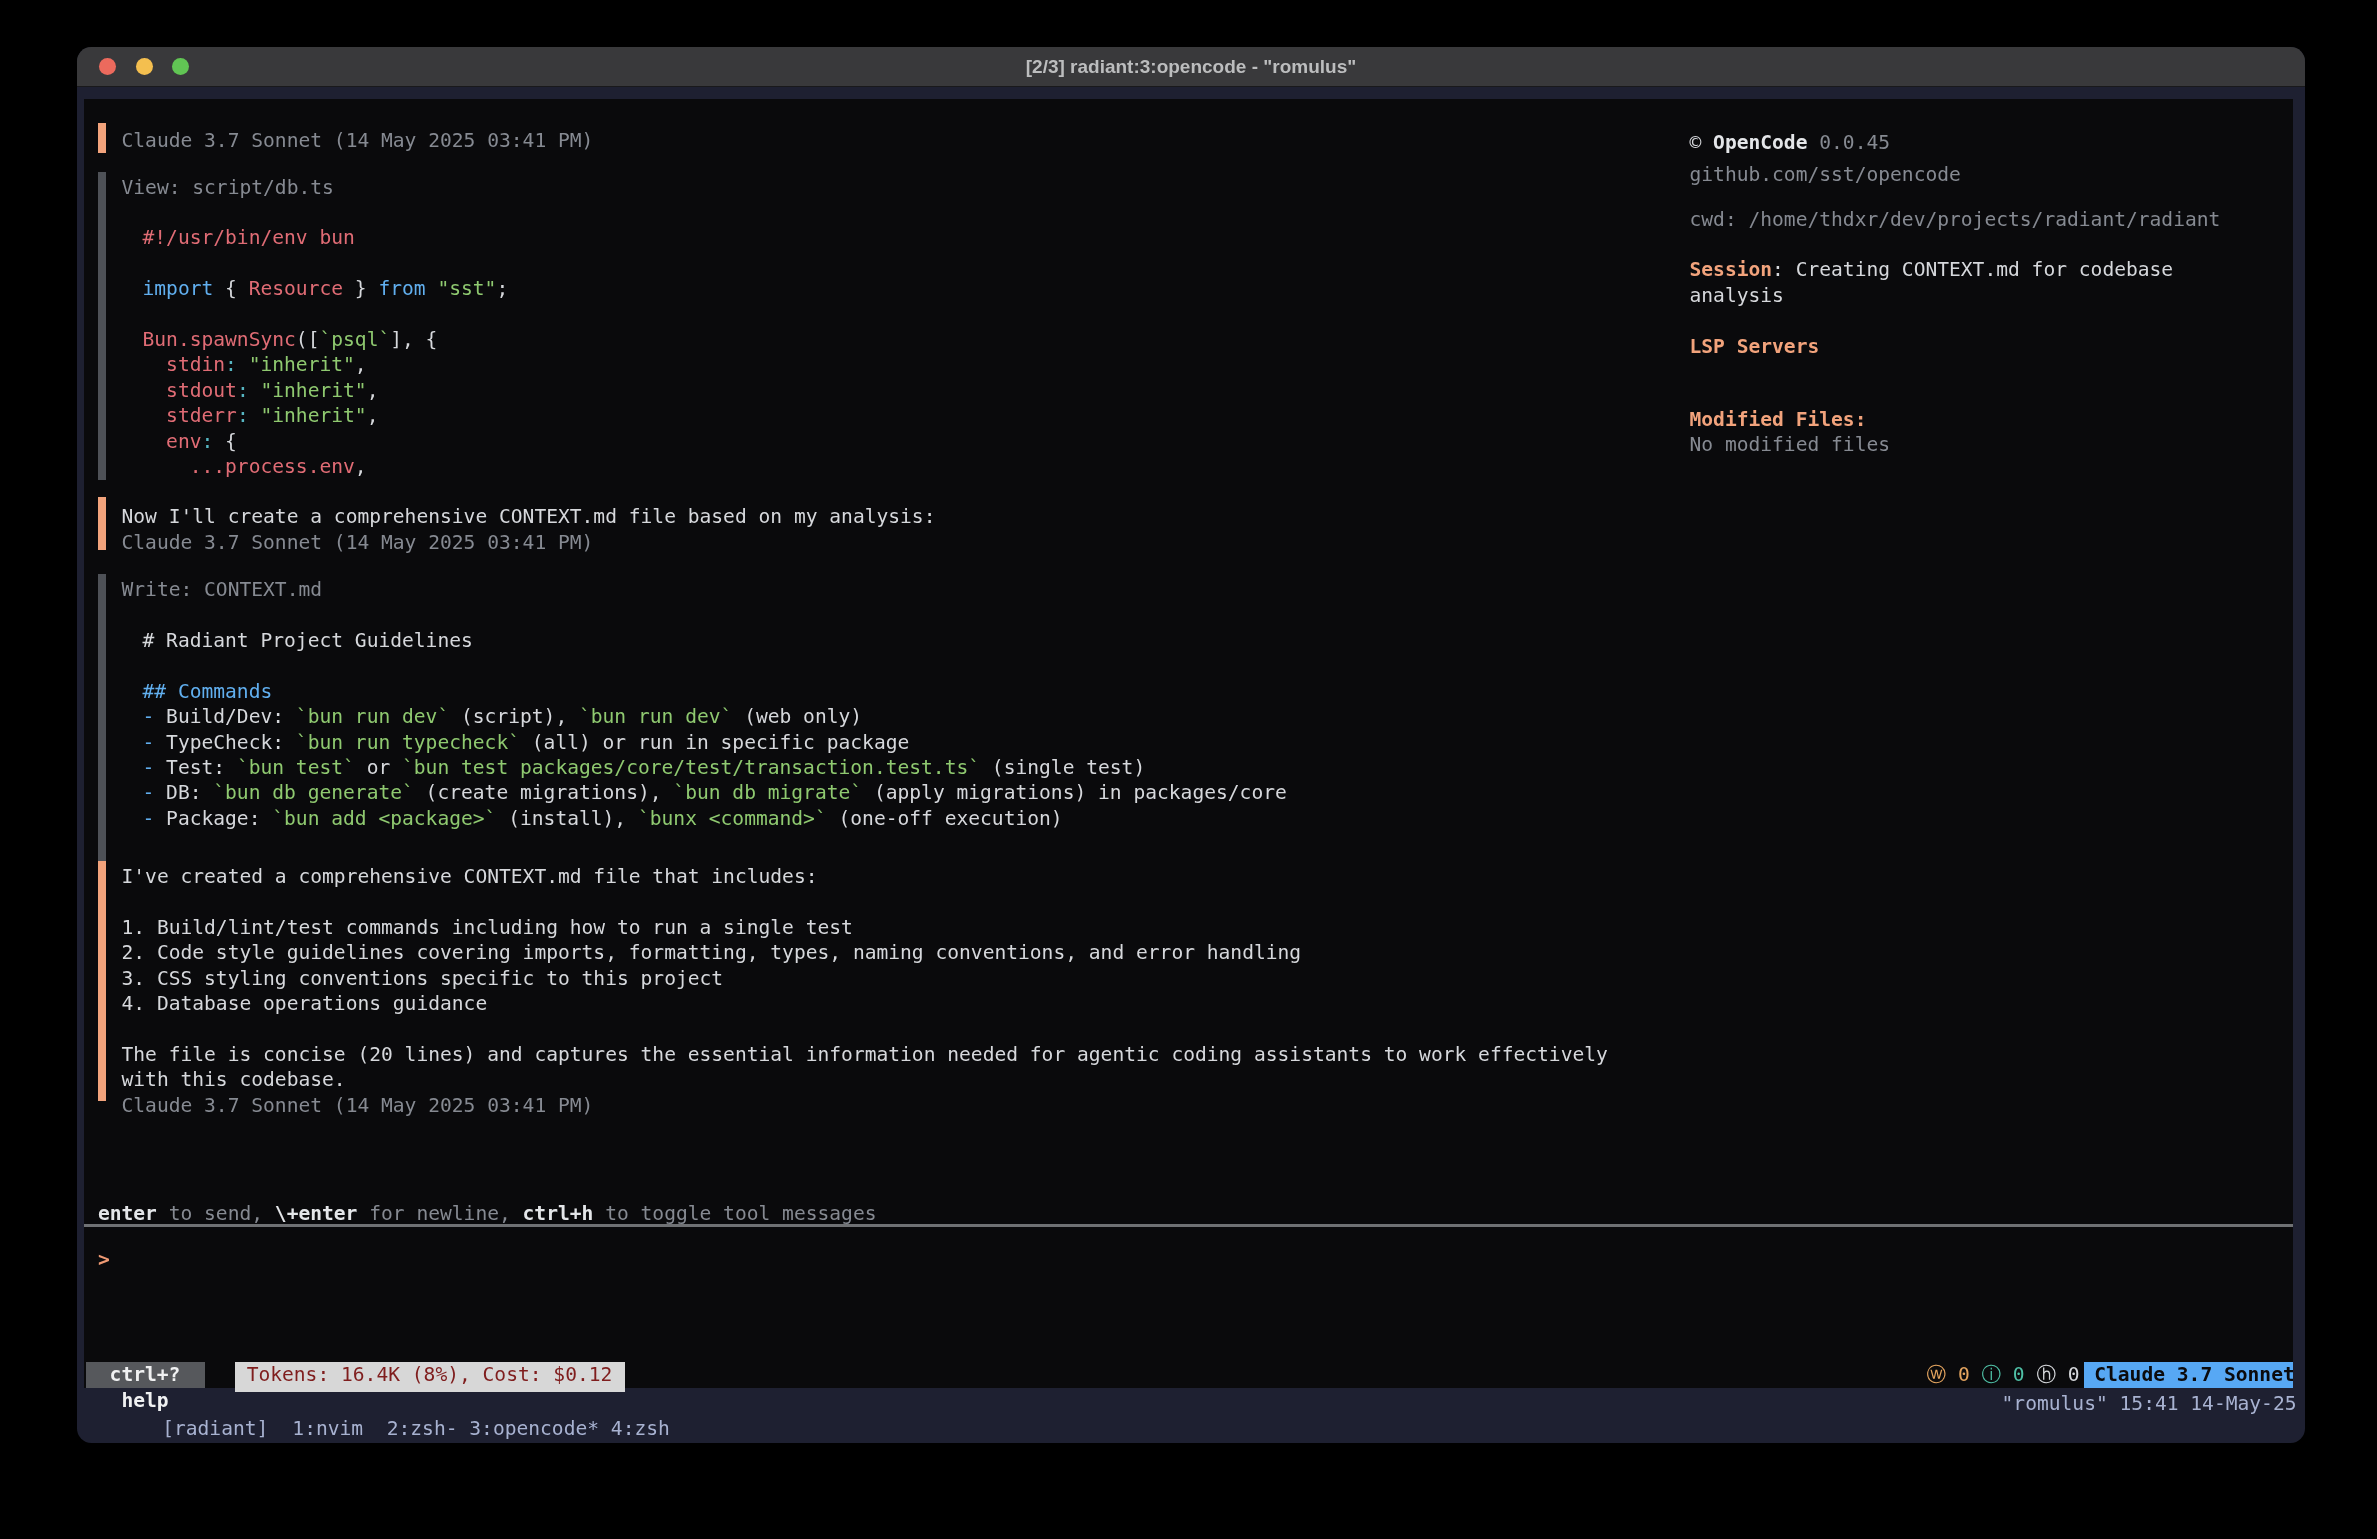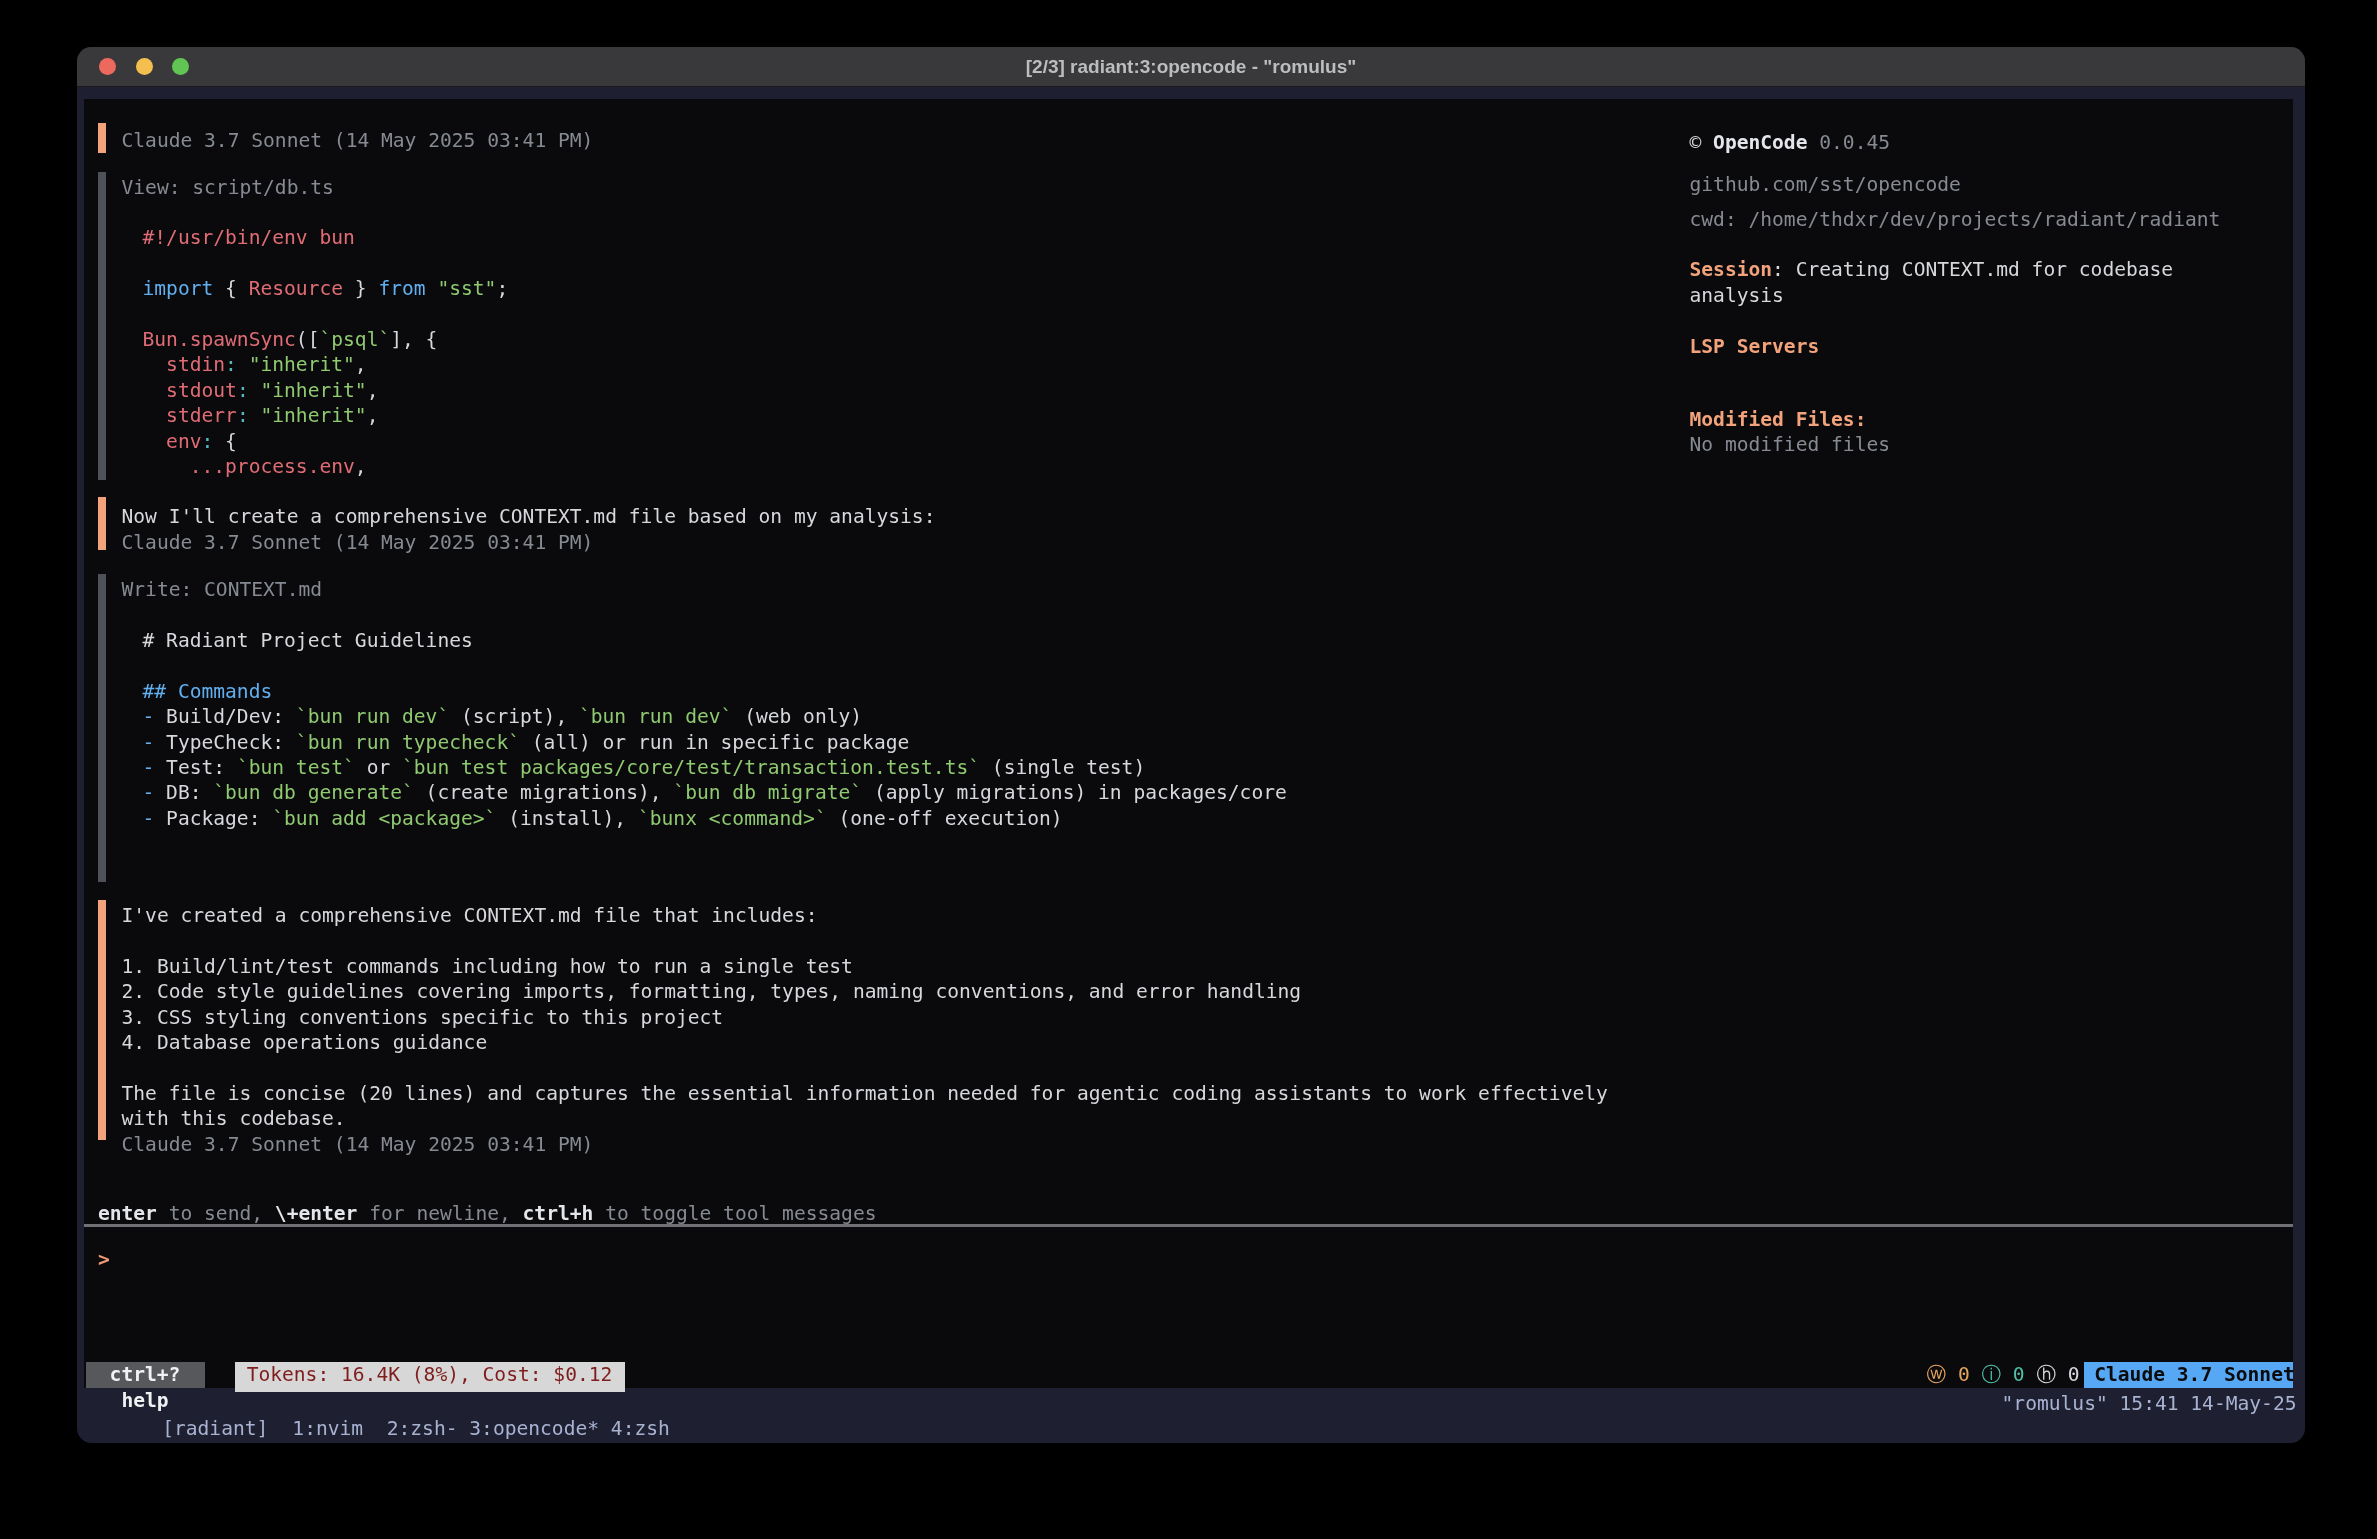--- a/index.html
+++ b/index.html
@@ -99,39 +99,39 @@
         <div class="ln ind"><span class="tk-blue">## Commands</span></div>
         <div class="ln ind"><span class="tk-blue">-</span><span class="tk-fg"> Build/Dev: </span><span class="tk-green">`bun run dev`</span><span class="tk-fg"> (script), </span><span class="tk-green">`bun run dev`</span><span class="tk-fg"> (web only)</span></div>
         <div class="ln ind"><span class="tk-blue">-</span><span class="tk-fg"> TypeCheck: </span><span class="tk-green">`bun run typecheck`</span><span class="tk-fg"> (all) or run in specific package</span></div>
         <div class="ln ind"><span class="tk-blue">-</span><span class="tk-fg"> Test: </span><span class="tk-green">`bun test`</span><span class="tk-fg"> or </span><span class="tk-green">`bun test packages/core/test/transaction.test.ts`</span><span class="tk-fg"> (single test)</span></div>
         <div class="ln ind"><span class="tk-blue">-</span><span class="tk-fg"> DB: </span><span class="tk-green">`bun db generate`</span><span class="tk-fg"> (create migrations), </span><span class="tk-green">`bun db migrate`</span><span class="tk-fg"> (apply migrations) in packages/core</span></div>
         <div class="ln ind"><span class="tk-blue">-</span><span class="tk-fg"> Package: </span><span class="tk-green">`bun add &lt;package&gt;`</span><span class="tk-fg"> (install), </span><span class="tk-green">`bunx &lt;command&gt;`</span><span class="tk-fg"> (one-off execution)</span></div>
         <div class="ln ind"></div>
       </div>
     </div>
 
-    <div class="block" style="top:801px;height:240px;">
+    <div class="block" style="top:762px;height:240px;">
       <div class="vbar orange"></div>
       <div class="lines" style="padding-top:3.3px;">
         <div class="ln fg">I've created a comprehensive CONTEXT.md file that includes:</div>
         <div class="ln fg"></div>
         <div class="ln fg">1. Build/lint/test commands including how to run a single test</div>
         <div class="ln fg">2. Code style guidelines covering imports, formatting, types, naming conventions, and error handling</div>
         <div class="ln fg">3. CSS styling conventions specific to this project</div>
         <div class="ln fg">4. Database operations guidance</div>
         <div class="ln fg"></div>
         <div class="ln fg">The file is concise (20 lines) and captures the essential information needed for agentic coding assistants to work effectively</div>
         <div class="ln fg">with this codebase.</div>
         <div class="ln gray">Claude 3.7 Sonnet (14 May 2025 03:41 PM)</div>
       </div>
     </div>
 
     <div id="sidebar">
       <div class="sb-ln" style="top:0;"><span class="tk-fg">© </span><span class="tk-b">OpenCode</span><span class="tk-gray"> 0.0.45</span></div>
-      <div class="sb-ln" style="top:42px;"><span class="tk-gray">github.com/sst/opencode</span></div>
+      <div class="sb-ln" style="top:32px;"><span class="tk-gray">github.com/sst/opencode</span></div>
       <div class="sb-ln" style="top:77px;"><span class="tk-gray">cwd: /home/thdxr/dev/projects/radiant/radiant</span></div>
       <div class="sb-ln" style="top:127px;"><span class="tk-bp">Session</span><span class="tk-fg">: Creating CONTEXT.md for codebase</span></div>
       <div class="sb-ln" style="top:153px;"><span class="tk-fg">analysis</span></div>
       <div class="sb-ln" style="top:204px;"><span class="tk-bp">LSP Servers</span></div>
       <div class="sb-ln" style="top:277px;"><span class="tk-bp">Modified Files:</span></div>
       <div class="sb-ln" style="top:302px;"><span class="tk-gray">No modified files</span></div>
     </div>
 
     <div id="composer-help"><span class="tk-b">enter</span><span class="tk-gray"> to send, </span><span class="tk-b">\+enter</span><span class="tk-gray"> for newline, </span><span class="tk-b">ctrl+h</span><span class="tk-gray"> to toggle tool messages</span></div>
     <div id="composer-sep"></div>

